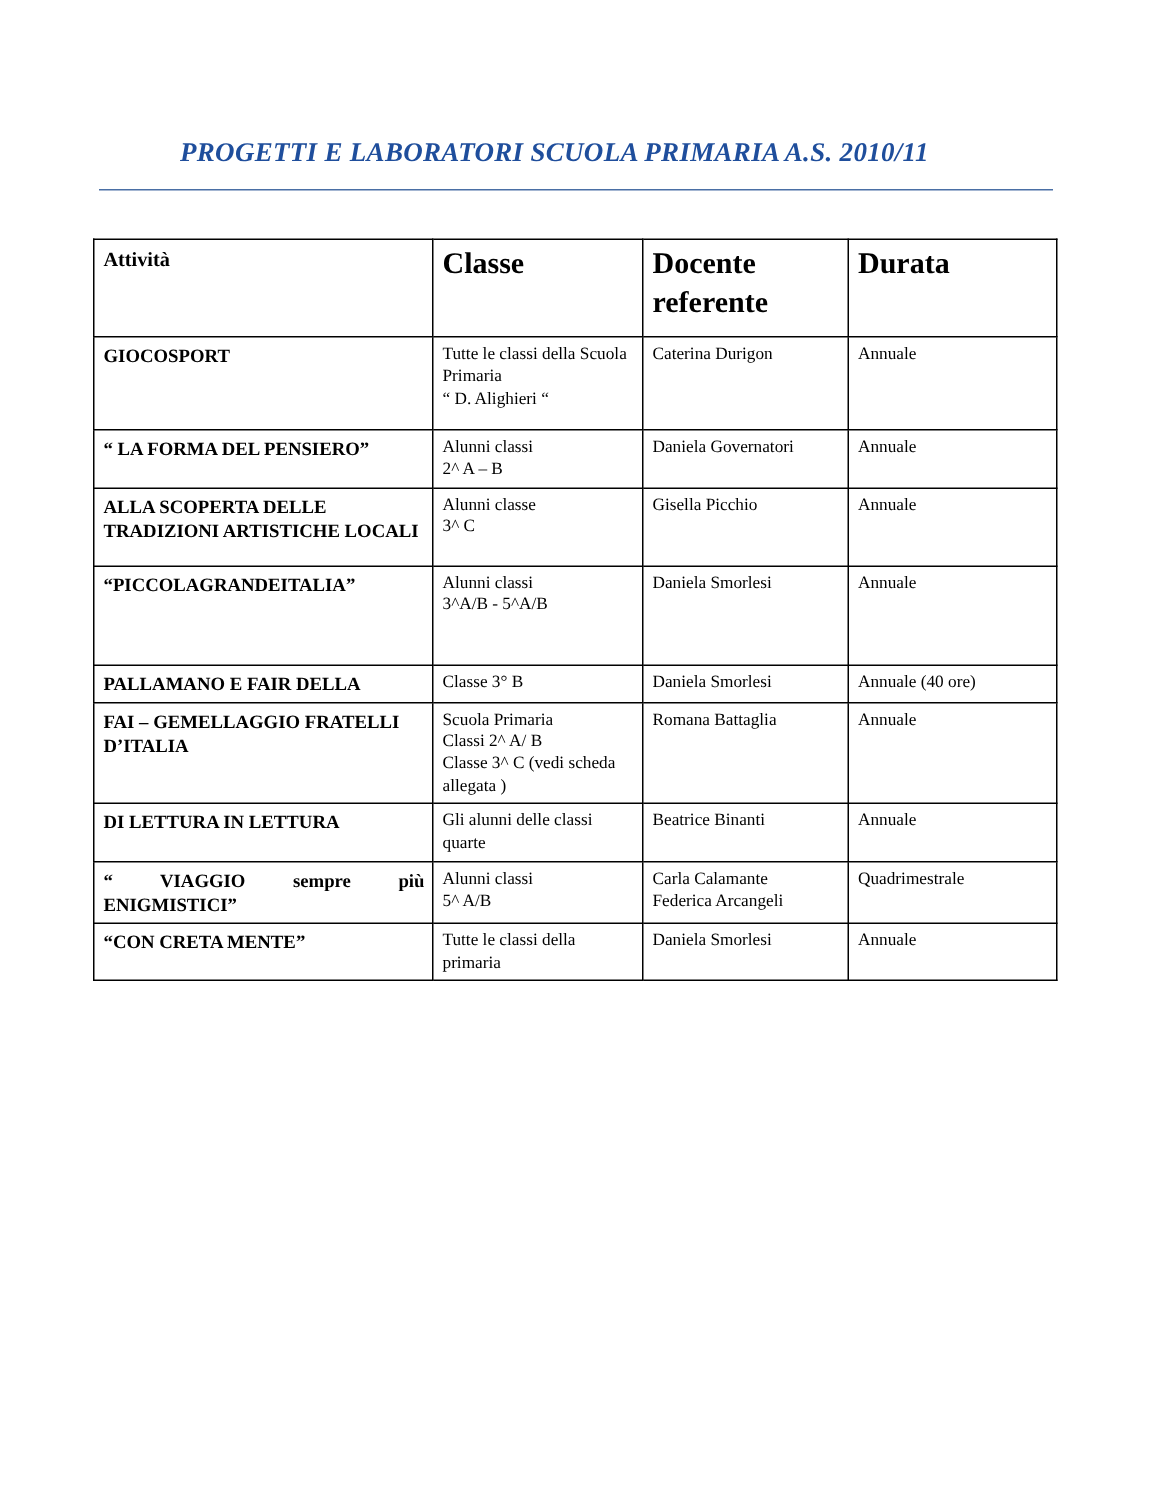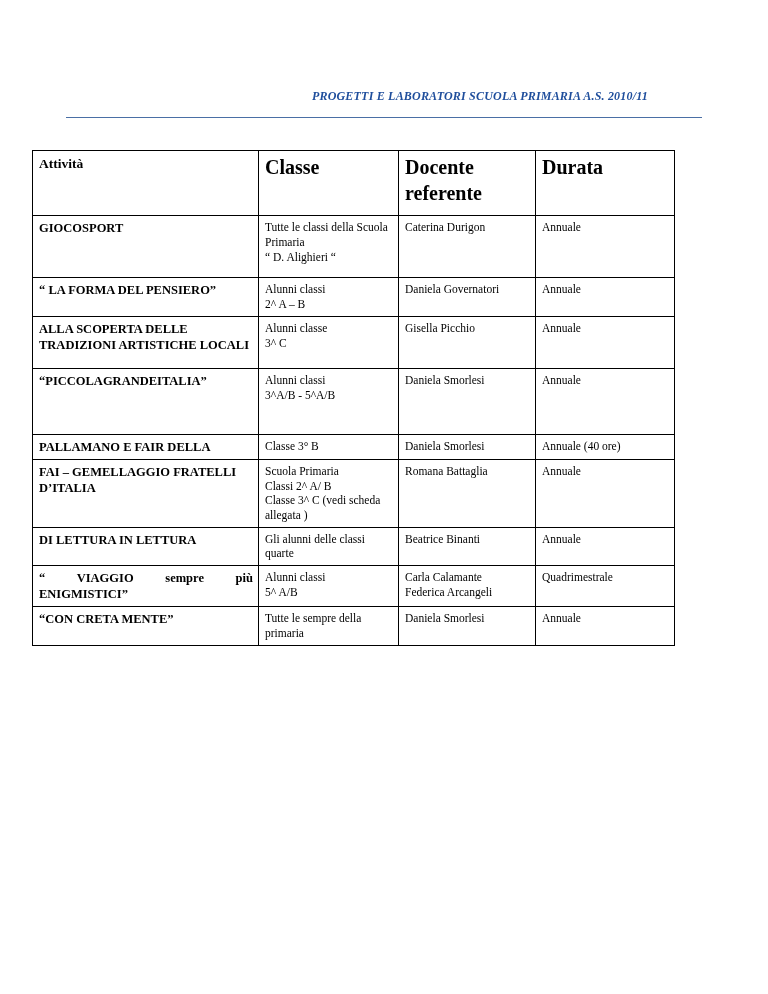--- a/index.html
+++ b/index.html
@@ -19,38 +19,38 @@
     width: 768px;
     height: 994px;
     box-sizing: border-box;
     padding: 0;
   }
   .doc-title {
     color: #1f4e9c;
     font-family: "Liberation Serif", serif;
     font-style: italic;
     font-weight: bold;
-    font-size: 12px;
-    text-align: right;
+    font-size: 18px;
+    text-align: left;
     line-height: 1.45;
     margin: 0;
     padding: 88px 120px 0 120px;
     letter-spacing: 0.2px;
   }
   .title-rule {
     border: none;
     border-top: 1px solid #4a6fa5;
     margin: 12px 66px 0 66px;
     height: 0;
   }
   table.projects {
     border-collapse: collapse;
     table-layout: fixed;
     width: 642px;
-    margin: 32px 0 0 32px;
+    margin: 32px 0 0 62px;
     font-size: 12.5px;
     border-radius: 10px;
   }
   table.projects td, table.projects th {
     border: 1px solid #000000;
     vertical-align: top;
     padding: 4px 5px 4px 6px;
     line-height: 1.28;
     text-align: left;
   }
@@ -159,20 +159,20 @@
       <tr style="height:34px">
         <td class="act spread">“   VIAGGIO    sempre    più ENIGMISTICI”</td>
         <td class="small nowrap-pre">Alunni classi
  5^ A/B</td>
         <td class="small nowrap-pre"> Carla Calamante
  Federica Arcangeli</td>
         <td class="small">Quadrimestrale</td>
       </tr>
       <tr style="height:30px">
         <td class="act">“CON CRETA MENTE”</td>
-        <td class="small">Tutte le sempre della primaria</td>
+        <td class="small">Tutte le classi della primaria</td>
         <td class="small">Daniela Smorlesi</td>
         <td class="small">Annuale</td>
       </tr>
     </tbody>
   </table>
 
 </div>
 
 </body></html>

